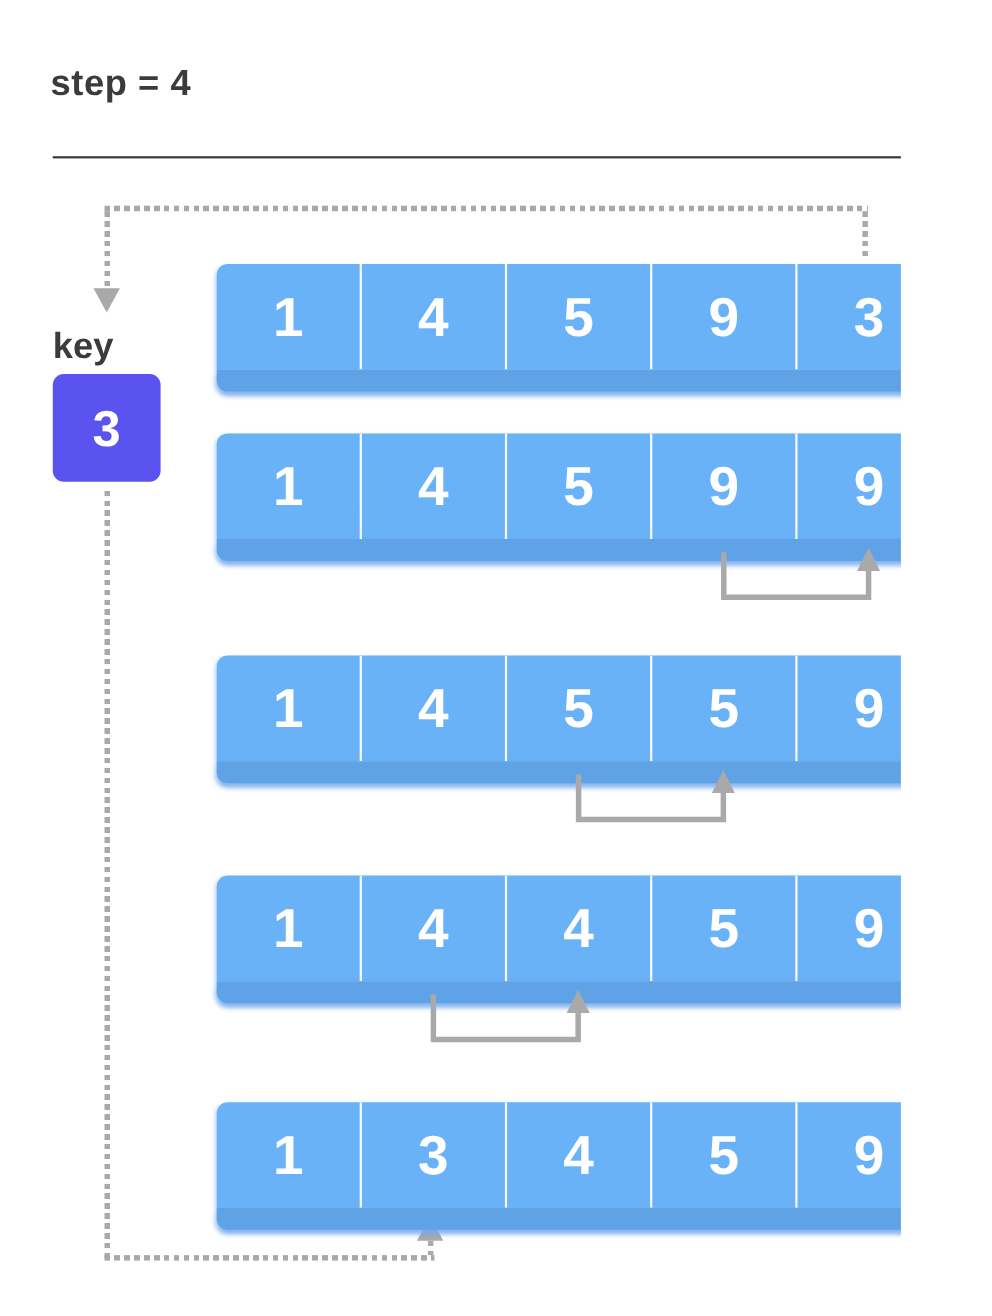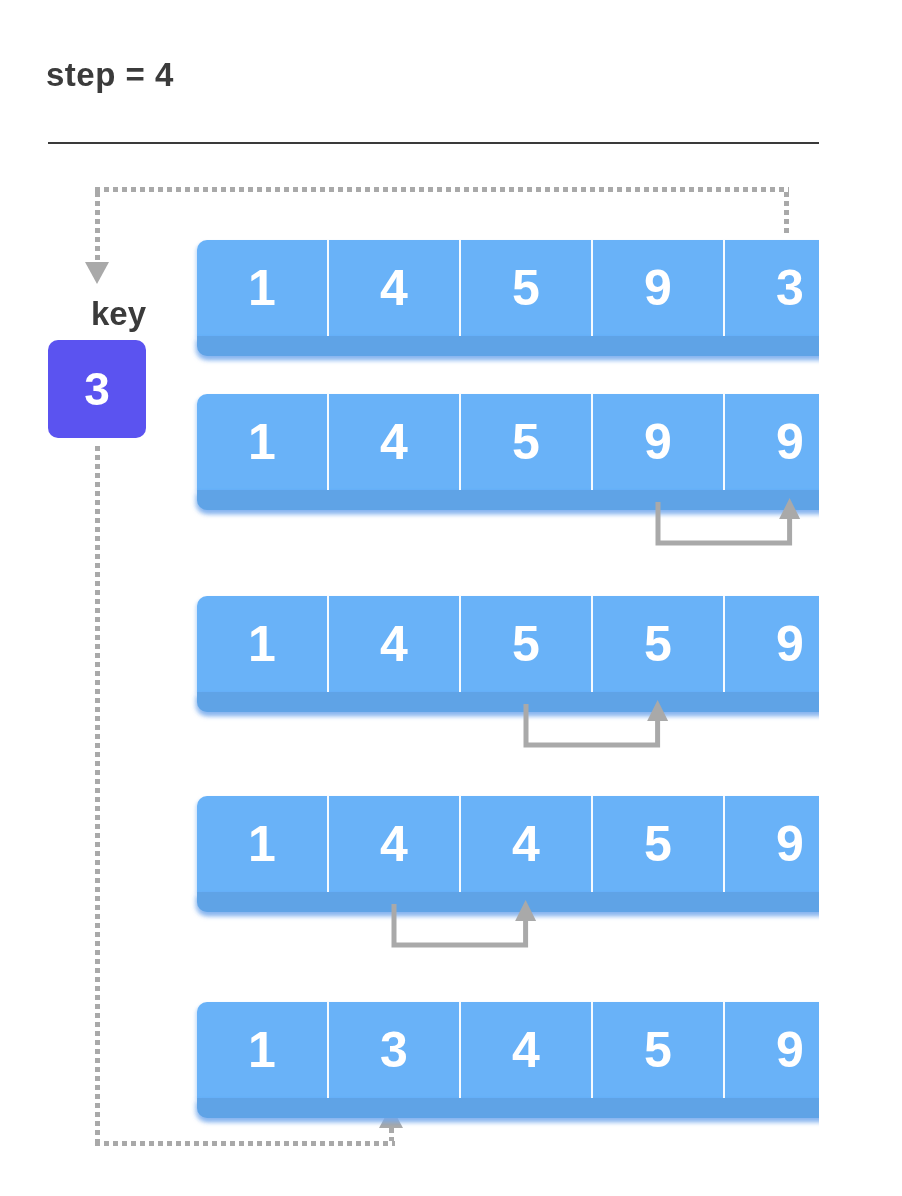--- a/index.html
+++ b/index.html
@@ -41,21 +41,21 @@
     border-left:12px solid transparent;border-right:12px solid transparent;
     border-top:22px solid var(--gray);
   }
   .tri-up{
     position:absolute;width:0;height:0;
     border-left:12px solid transparent;border-right:12px solid transparent;
     border-bottom:22px solid var(--gray);
   }
   .key-label{
     position:absolute;left:48px;top:295px;width:98px;
-    text-align:right;font-size:33px;font-weight:700;color:var(--ink);
+    text-align:left;font-size:33px;font-weight:700;color:var(--ink);
   }
   .key-box{
     position:absolute;left:48px;top:340px;
     width:98px;height:98px;border-radius:10px;
     background:var(--purple);
     display:flex;align-items:center;justify-content:center;
   }
   .key-box span{
     color:#ffffff;font-size:46px;font-weight:700;
   }

